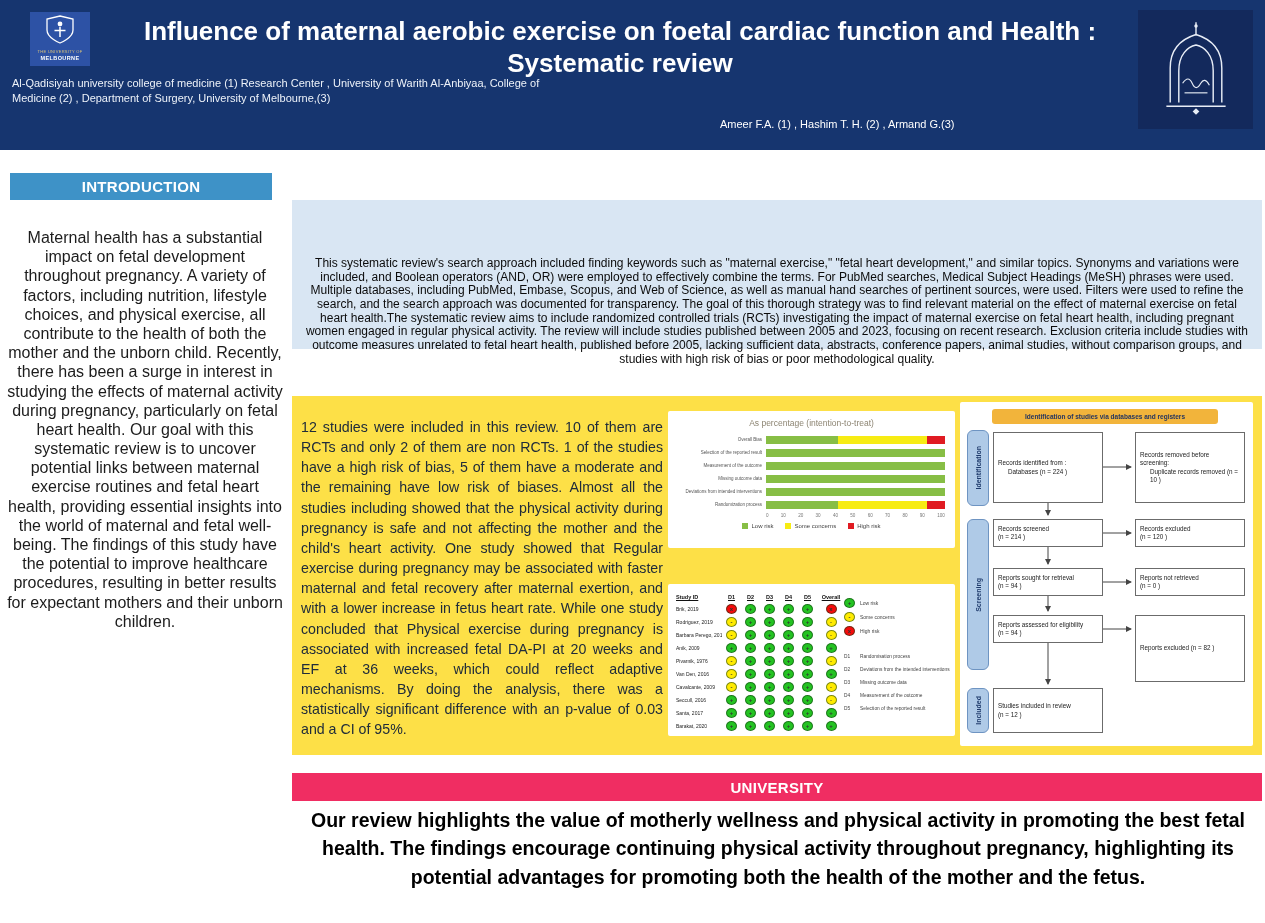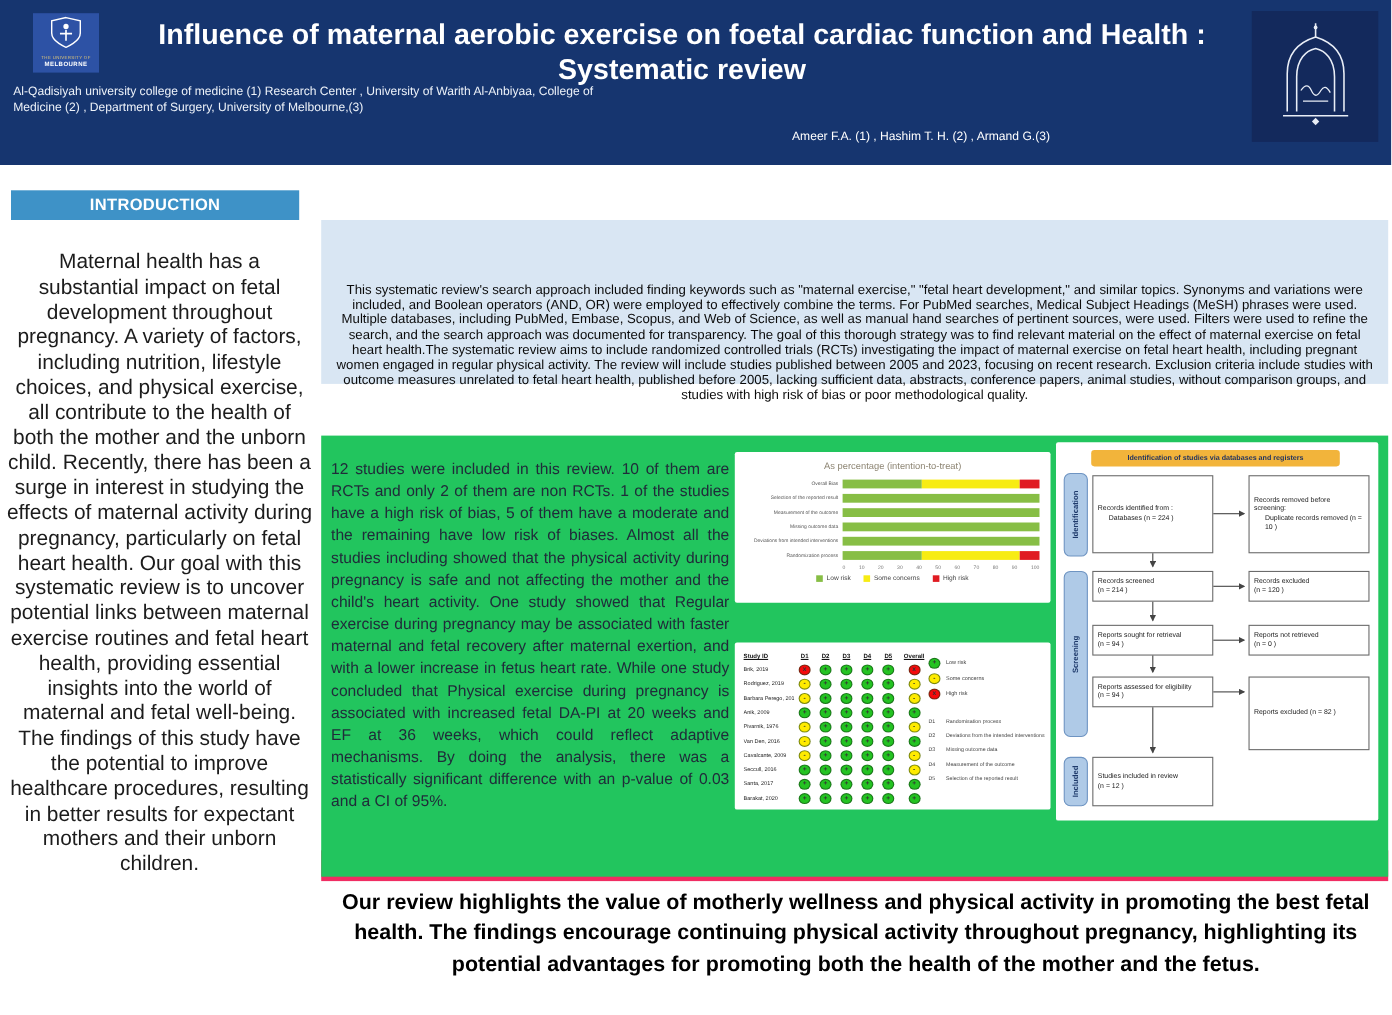--- a/index.html
+++ b/index.html
@@ -21,26 +21,26 @@
 
   
   .sec{position:absolute;display:flex;align-items:center;justify-content:center;color:#fff;
        font-weight:bold;font-size:15px;letter-spacing:.3px;}
   #intro-bar{left:10px;top:173px;width:262px;height:27px;background:#3E92C7;}
   #methods-bar{left:292px;top:173px;width:970px;height:27px;background:#3E92C7;}
   #results-bar{left:292px;top:368px;width:970px;height:28px;background:#1C3972;}
   #conclusion-bar{left:292px;top:773px;width:970px;height:28px;background:#F02D62;}
 
   
-  .intro-body{position:absolute;left:6px;top:228px;width:278px;font-size:19px;line-height:1.2;
+  .intro-body{position:absolute;left:6px;top:228px;width:278px;font-size:16px;line-height:1.2;
               text-align:center;color:#1c1c1c;}
   .methods-panel{position:absolute;left:292px;top:200px;width:970px;height:149px;background:#D9E6F3;
                  box-sizing:border-box;padding:9px 10px 0;}
   .methods-body{font-size:12px;line-height:1.14;text-align:center;color:#0b0b0b;margin-top:48px;}
-  .results-panel{position:absolute;left:292px;top:396px;width:970px;height:401px;background:#22c55e;}
+  .results-panel{position:absolute;left:292px;top:396px;width:970px;height:359px;background:#fde047;}
   .results-body{position:absolute;left:9px;top:21px;width:362px;font-size:14.2px;line-height:1.42;
                 text-align:justify;color:#202c3a;}
   .conclusion-body{position:absolute;left:300px;top:806px;width:956px;text-align:center;
                    font-size:19.5px;font-weight:bold;line-height:1.45;color:#000;}
 
   
   .chartbox{position:absolute;background:#fff;border-radius:2px;}
   #rb-chart{left:376px;top:15px;width:287px;height:137px;}
   #tl-chart{left:376px;top:188px;width:287px;height:152px;}
   #prisma{left:668px;top:6px;width:293px;height:344px;}

